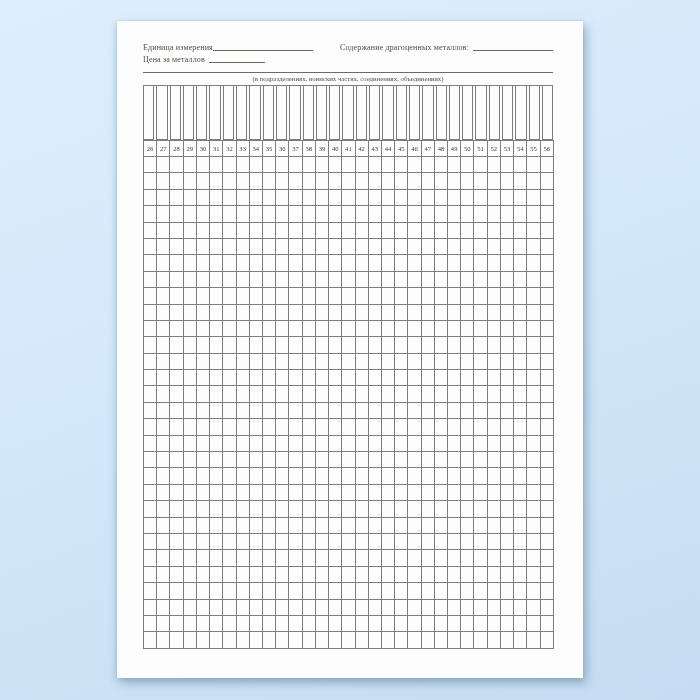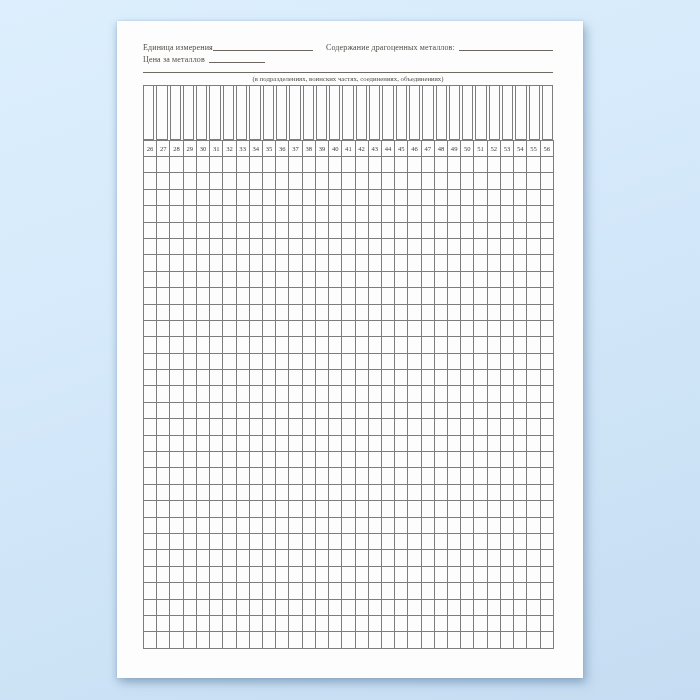--- a/index.html
+++ b/index.html
@@ -45,21 +45,21 @@
   .h-row1 { top: 22px; }
   .h-row2 { top: 34px; }
   .blank {
     display: inline-block;
     border-bottom: 1px solid #6b665f;
     height: 7px;
     align-self: flex-end;
     margin-bottom: 1px;
   }
   .blank-unit { width: 100px; }
-  .label-metals { margin-left: 13px; }
+  .label-metals { margin-left: 27px; }
   .blank-metals { flex: 1; margin-left: 4px; }
   .blank-price { width: 56px; margin-left: 4px; }
   
   .rule {
     position: absolute;
     left: 26px;
     top: 51px;
     width: 410px;
     height: 1px;
     background: #6e6a64;

